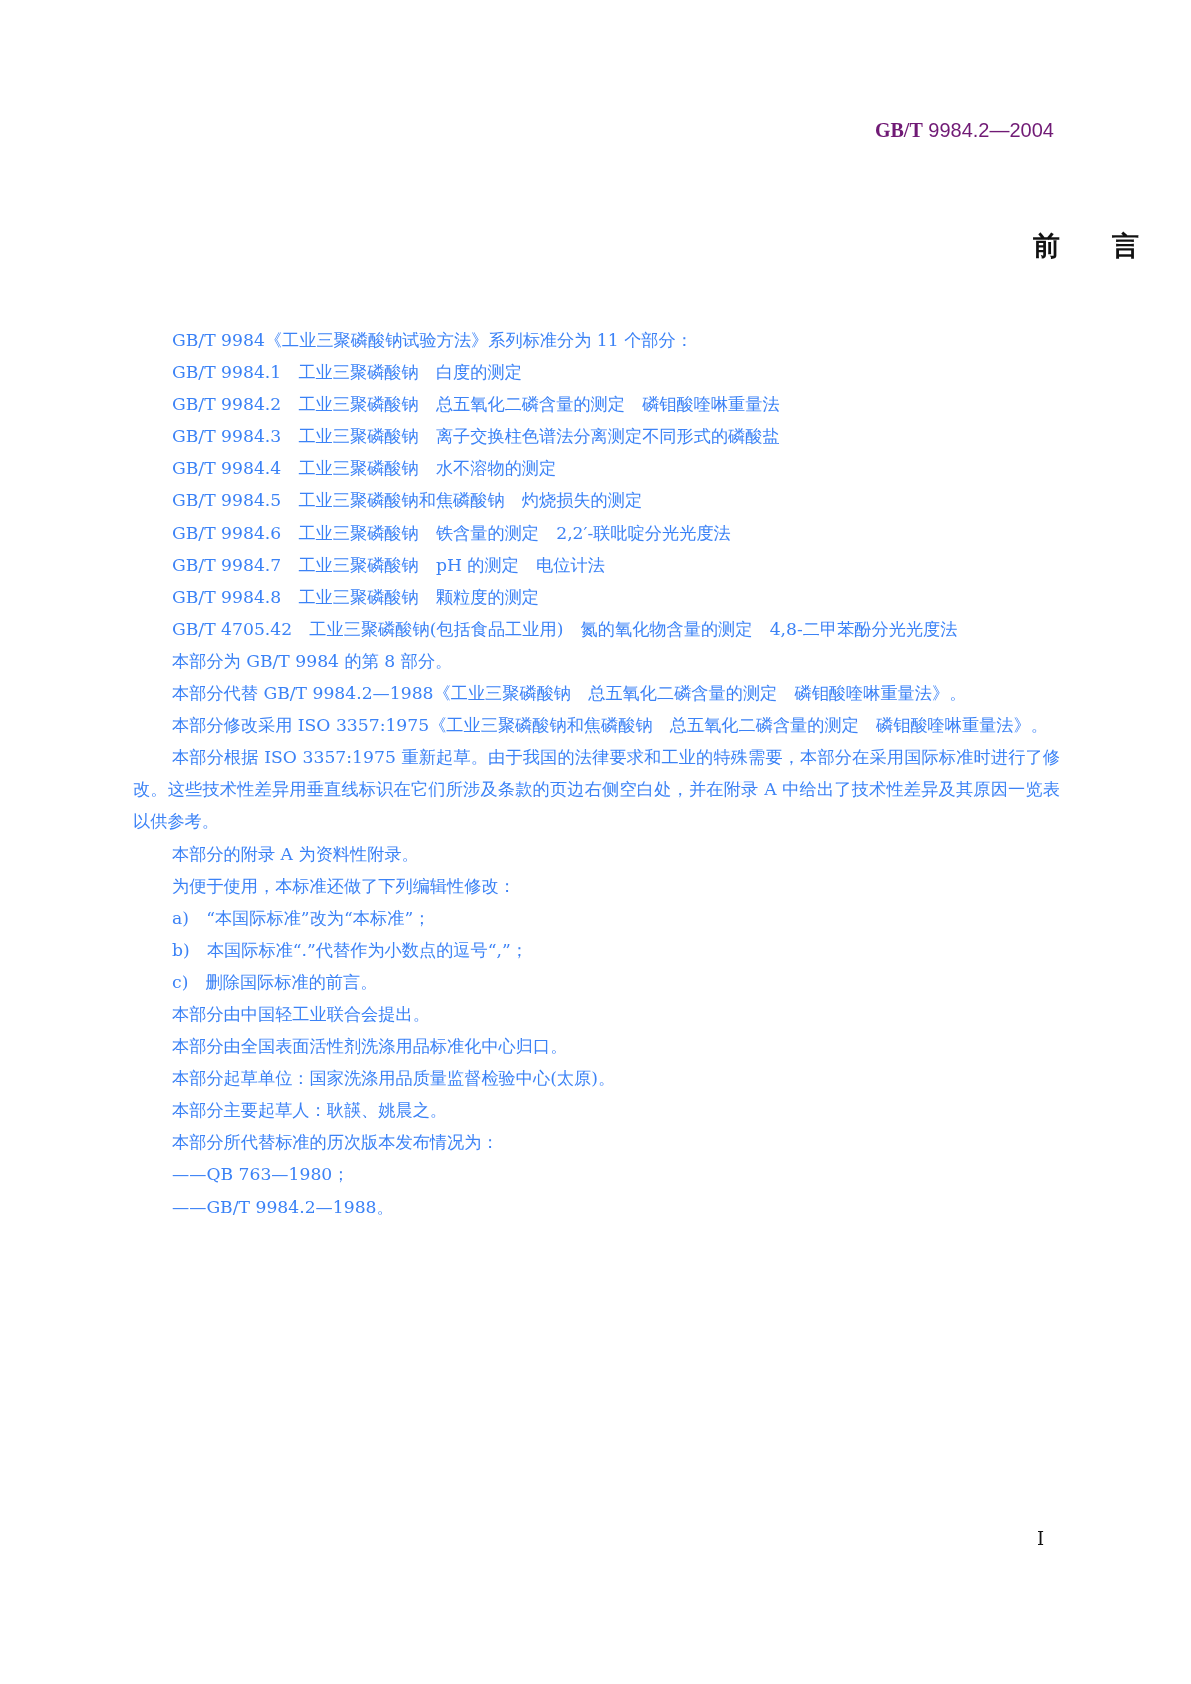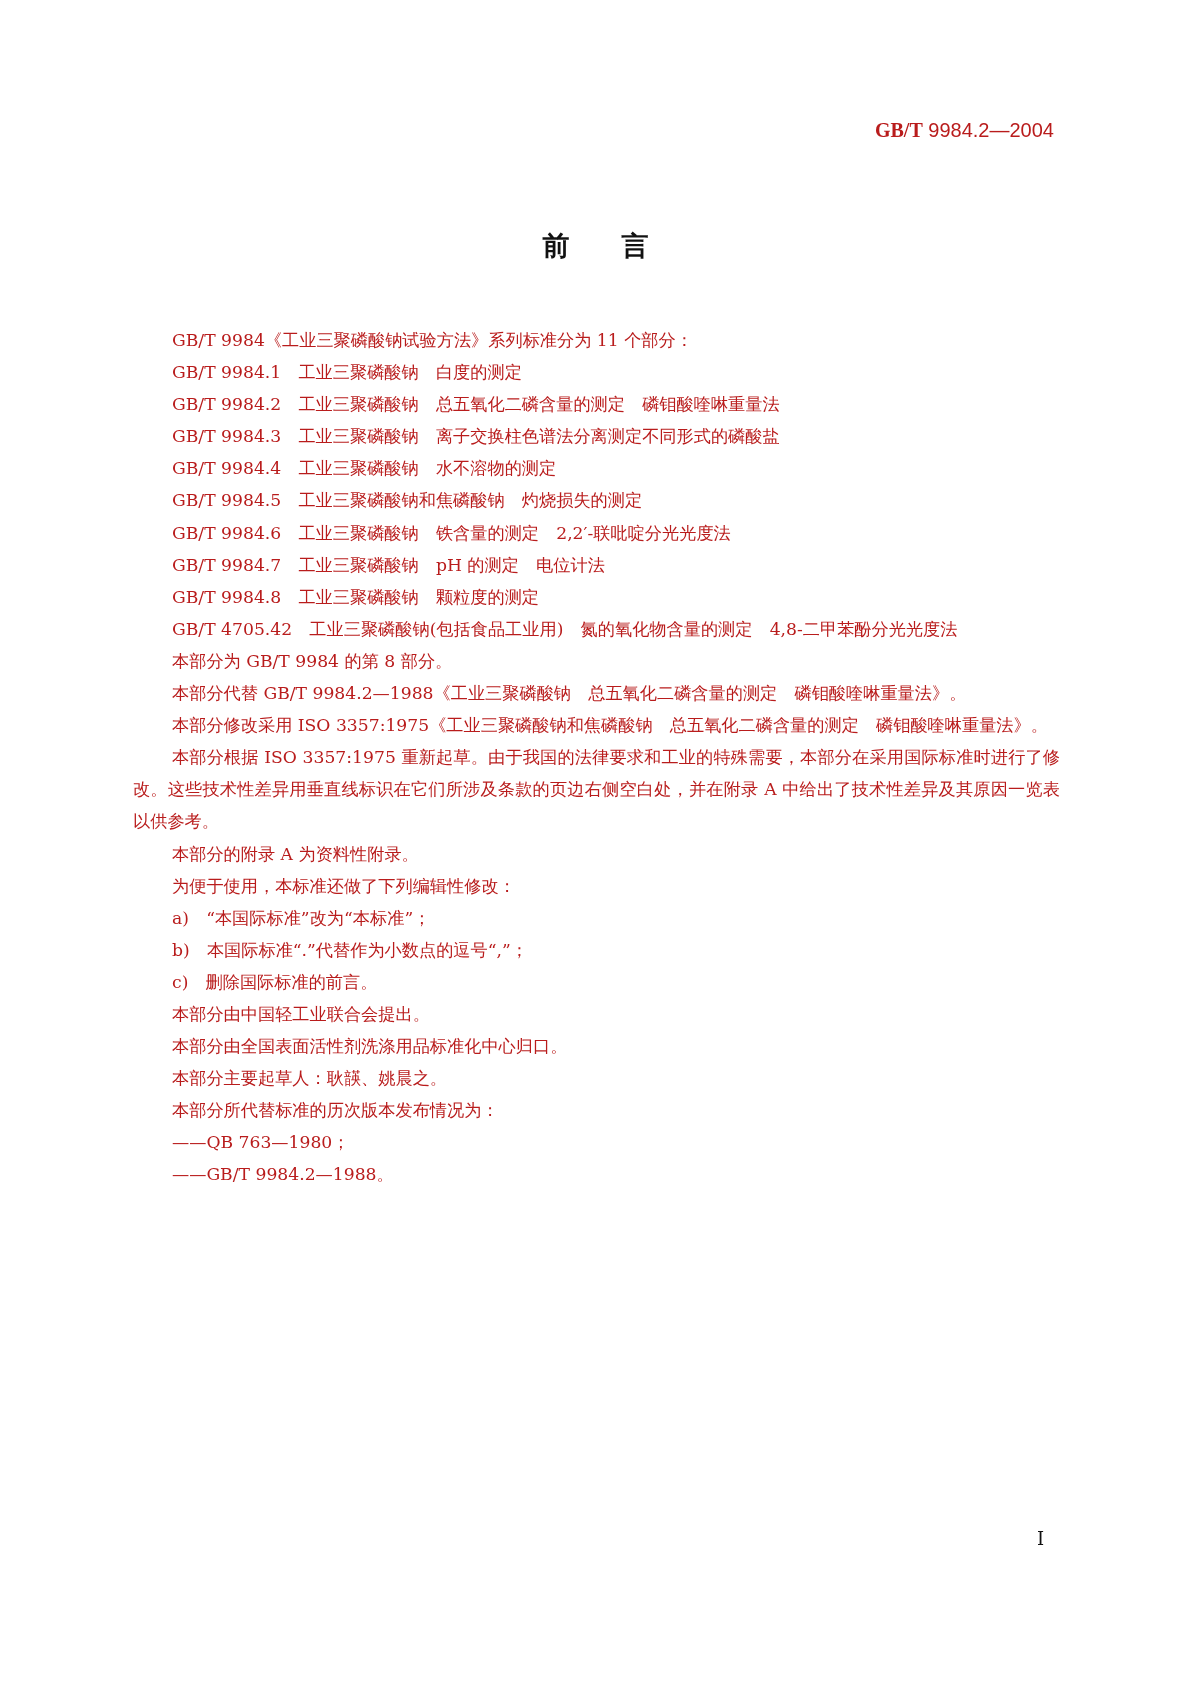--- a/index.html
+++ b/index.html
@@ -11,44 +11,44 @@
       color: #111111;
       font-family: "DejaVu Serif", "Liberation Serif", serif;
     }
     .std-number {
       position: absolute;
       top: 119px;
       right: 137px;
       font-family: "Liberation Sans", "DejaVu Sans", sans-serif;
       font-size: 20px;
       white-space: nowrap;
-      color: #b91c1c;
+      color: #701a75;
     }
     .std-number .prefix { font-family: "Liberation Serif", "DejaVu Serif", serif; font-weight: bold; }
     .page-title {
       position: absolute;
       top: 228px;
       left: 0;
       width: 1191px;
-      text-align: center;
+      text-align: right;
       font-family: "DejaVu Sans", "Liberation Sans", sans-serif;
       font-size: 27px;
       font-weight: bold;
       letter-spacing: 52px;
       padding-left: 52px;
       box-sizing: border-box;
     }
     .body-text {
       position: absolute;
       top: 324px;
       left: 133px;
       width: 927px;
       font-size: 17.2px;
       line-height: 32.1px;
-      color: #b91c1c;
+      color: #3b82f6;
     }
     .para { margin: 0; text-indent: 39px; text-align: justify; }
     .page-number {
       position: absolute;
       top: 1528px;
       left: 1037px;
       font-family: "Liberation Serif", "DejaVu Serif", serif;
       font-size: 18px;
       color: #111;
     }
@@ -79,19 +79,20 @@
   <p class="para">本部分代替 GB/T 9984.2—1988《工业三聚磷酸钠　总五氧化二磷含量的测定　磷钼酸喹啉重量法》。</p>
   <p class="para">本部分修改采用 ISO 3357:1975《工业三聚磷酸钠和焦磷酸钠　总五氧化二磷含量的测定　磷钼酸喹啉重量法》。</p>
   <p class="para">本部分根据 ISO 3357:1975 重新起草。由于我国的法律要求和工业的特殊需要，本部分在采用国际标准时进行了修改。这些技术性差异用垂直线标识在它们所涉及条款的页边右侧空白处，并在附录 A 中给出了技术性差异及其原因一览表以供参考。</p>
   <p class="para">本部分的附录 A 为资料性附录。</p>
   <p class="para">为便于使用，本标准还做了下列编辑性修改：</p>
   <p class="para">a)　“本国际标准”改为“本标准”；</p>
   <p class="para">b)　本国际标准“.”代替作为小数点的逗号“,”；</p>
   <p class="para">c)　删除国际标准的前言。</p>
   <p class="para">本部分由中国轻工业联合会提出。</p>
   <p class="para">本部分由全国表面活性剂洗涤用品标准化中心归口。</p>
+  <p class="para">本部分起草单位：国家洗涤用品质量监督检验中心(太原)。</p>
   <p class="para">本部分主要起草人：耿韺、姚晨之。</p>
   <p class="para">本部分所代替标准的历次版本发布情况为：</p>
   <p class="para">——QB 763—1980；</p>
   <p class="para">——GB/T 9984.2—1988。</p>
 </div>
 
 <div class="page-number">Ⅰ</div>
 
 </body></html>

